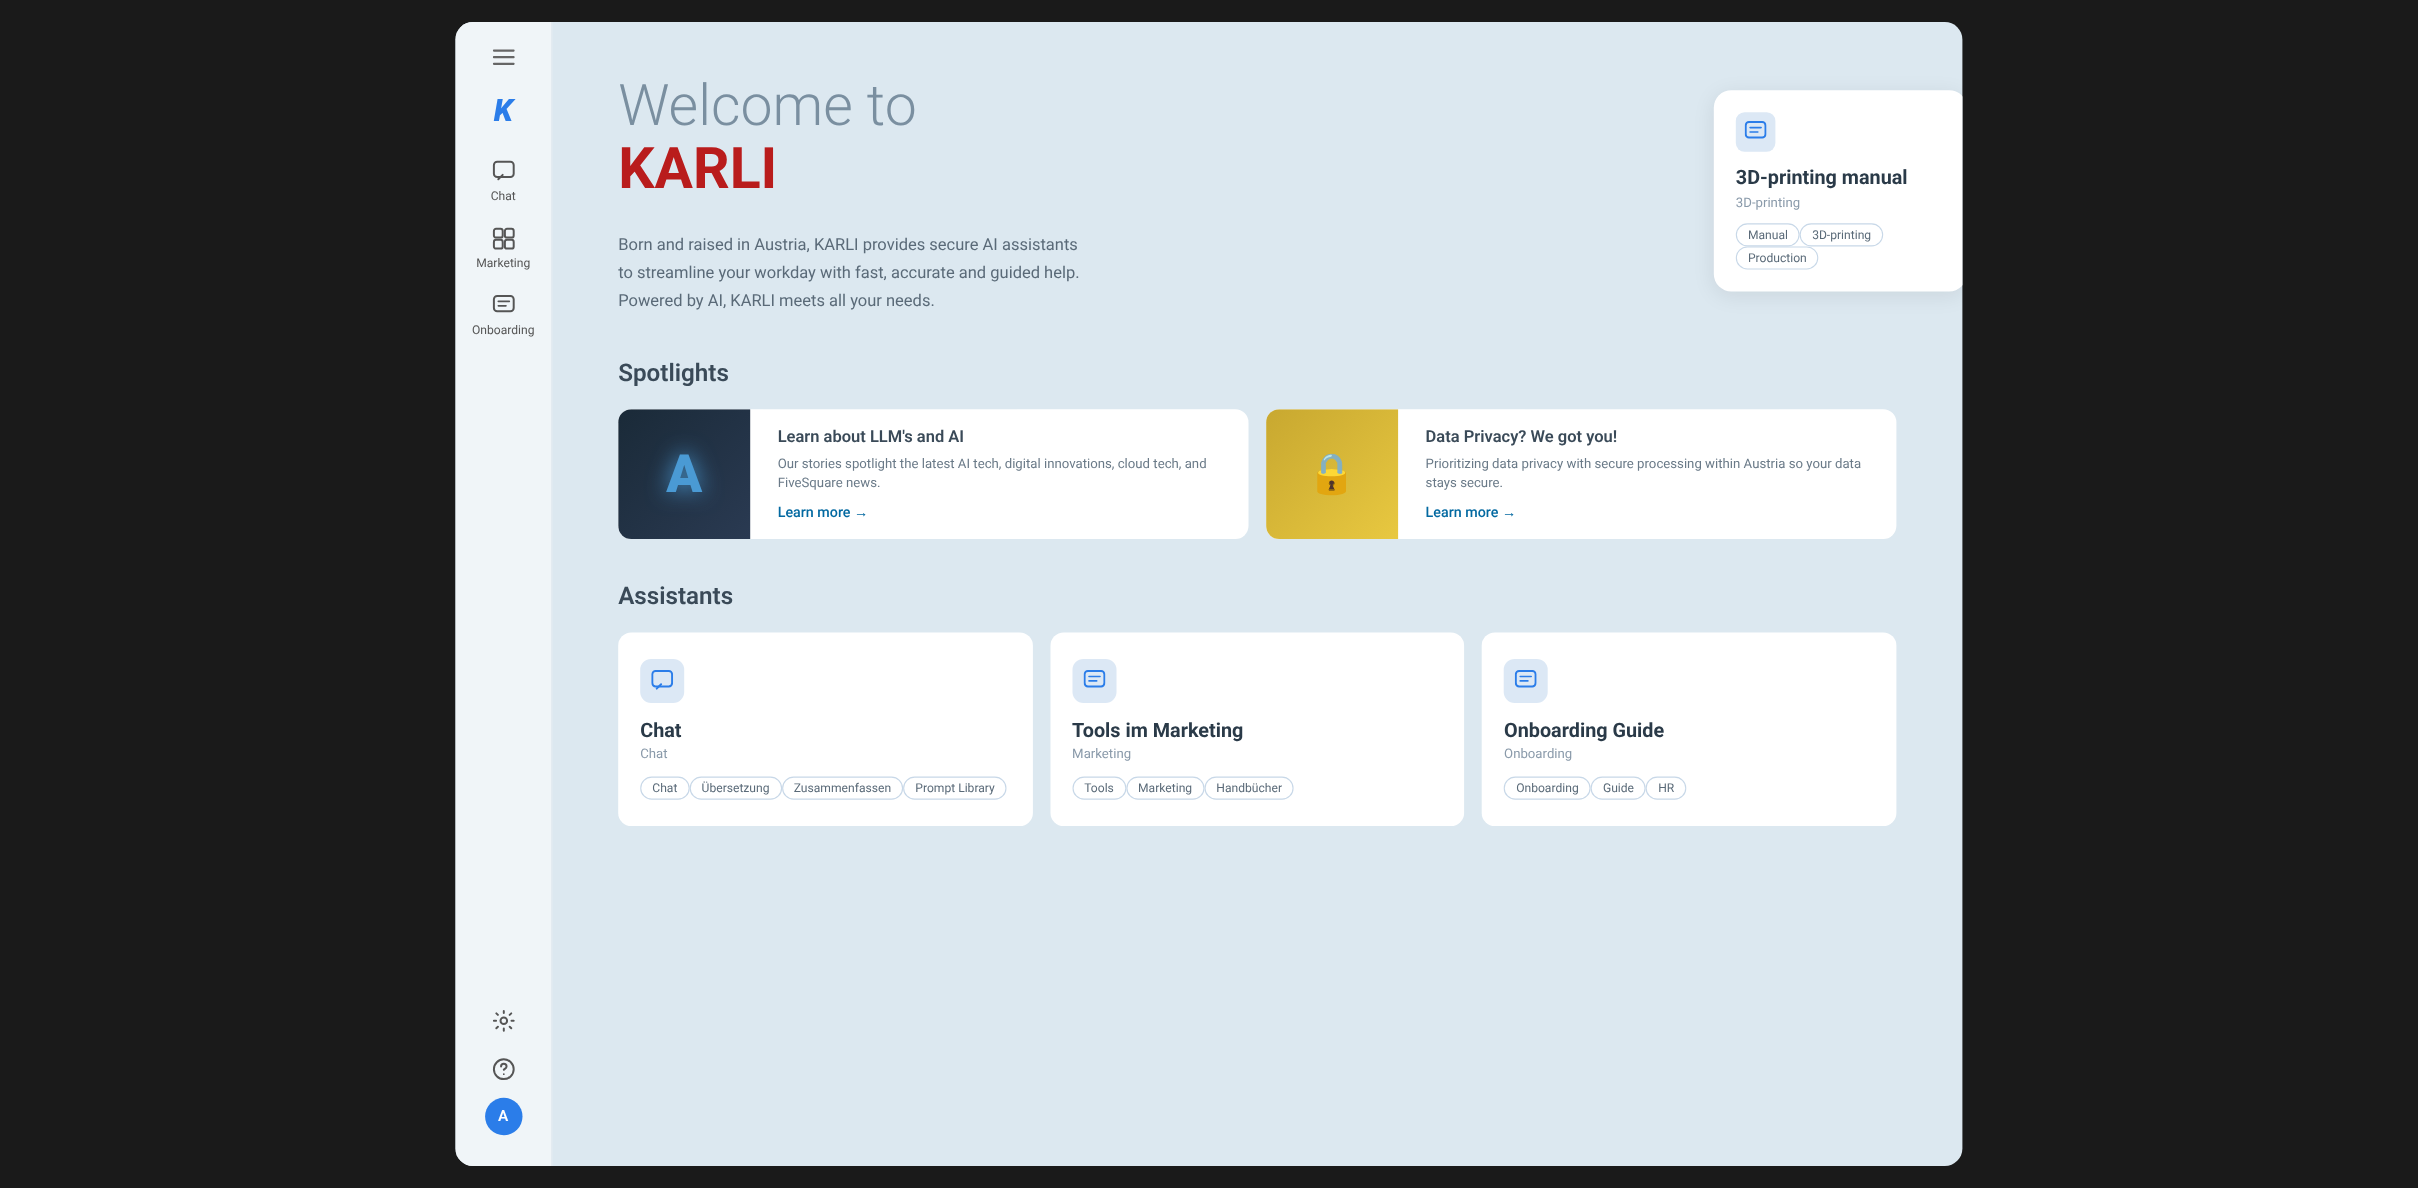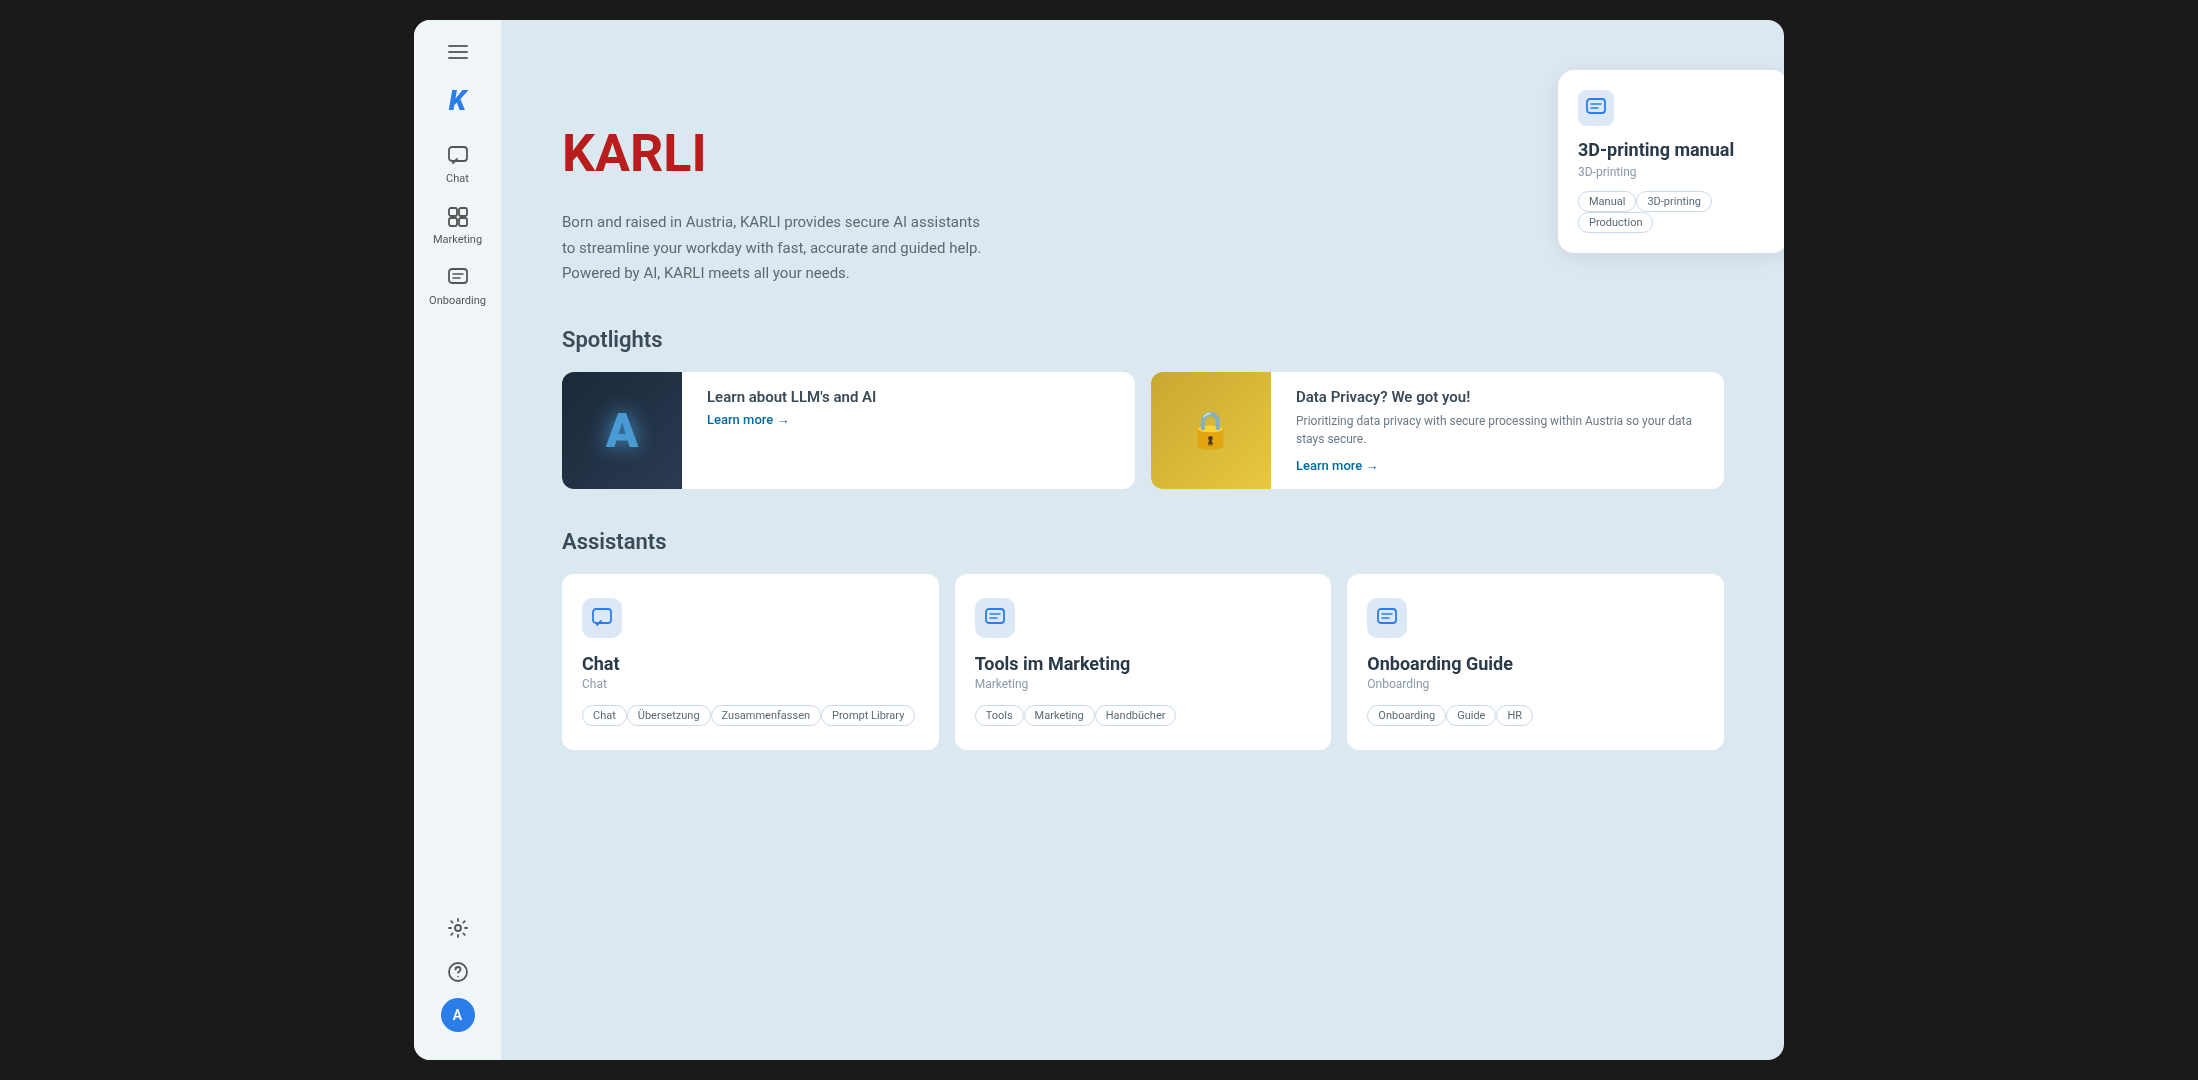--- a/index.html
+++ b/index.html
@@ -395,35 +395,36 @@
           <circle cx="11" cy="15.5" r="0.8" fill="#555"></circle>
         </svg>
       </div>
       <div class="avatar-circle">A</div>
     </div>
   </div>
 
   <div class="main-content">
     <div>
       <div class="welcome-title">
-        <br>
+        <span>Welcome to</span><br>
         <strong>KARLI</strong>
       </div>
       <p class="welcome-desc">Born and raised in Austria, KARLI provides secure AI assistants to streamline your workday with fast, accurate and guided help. Powered by AI, KARLI meets all your needs.</p>
     </div>
 
     <div class="section-title">Spotlights</div>
     <div class="spotlights-grid">
 
       <div class="spotlight-card">
         <div class="spotlight-img ai-img">
           <span class="ai-letter">A</span>
         </div>
         <div class="spotlight-content">
           <h3>Learn about LLM's and AI</h3>
+          <p>Our stories spotlight the latest AI tech, digital innovations, cloud tech, and FiveSquare news.</p>
           <div class="learn-more">Learn more →</div>
         </div>
       </div>
 
       <div class="spotlight-card">
         <div class="spotlight-img lock-img">
           <span class="lock-emoji">🔒</span>
         </div>
         <div class="spotlight-content">
           <h3>Data Privacy? We got you!</h3>
@@ -484,21 +485,21 @@
         <div class="tags">
           <span class="tag">Onboarding</span>
           <span class="tag">Guide</span>
           <span class="tag">HR</span>
         </div>
       </div>
 
     </div>
   </div>
 
-  <div style="position:absolute; right: -4px; top: 50px; width: 230px; display:flex; flex-direction:column; gap:16px; z-index:10;">
+  <div style="position:absolute; right: -4px; top: 62px; width: 230px; display:flex; flex-direction:column; gap:16px; z-index:10;">
 
     <div class="panel-card">
       <div class="panel-card-icon">
         <svg width="20" height="20" viewBox="0 0 20 20" fill="none">
           <rect x="1" y="1" width="18" height="14" rx="3" stroke="#2b7de9" stroke-width="1.8"></rect>
           <line x1="5" y1="6" x2="15" y2="6" stroke="#2b7de9" stroke-width="1.5" stroke-linecap="round"></line>
           <line x1="5" y1="10" x2="12" y2="10" stroke="#2b7de9" stroke-width="1.5" stroke-linecap="round"></line>
         </svg>
       </div>
       <div class="panel-card-title">3D-printing manual</div>

